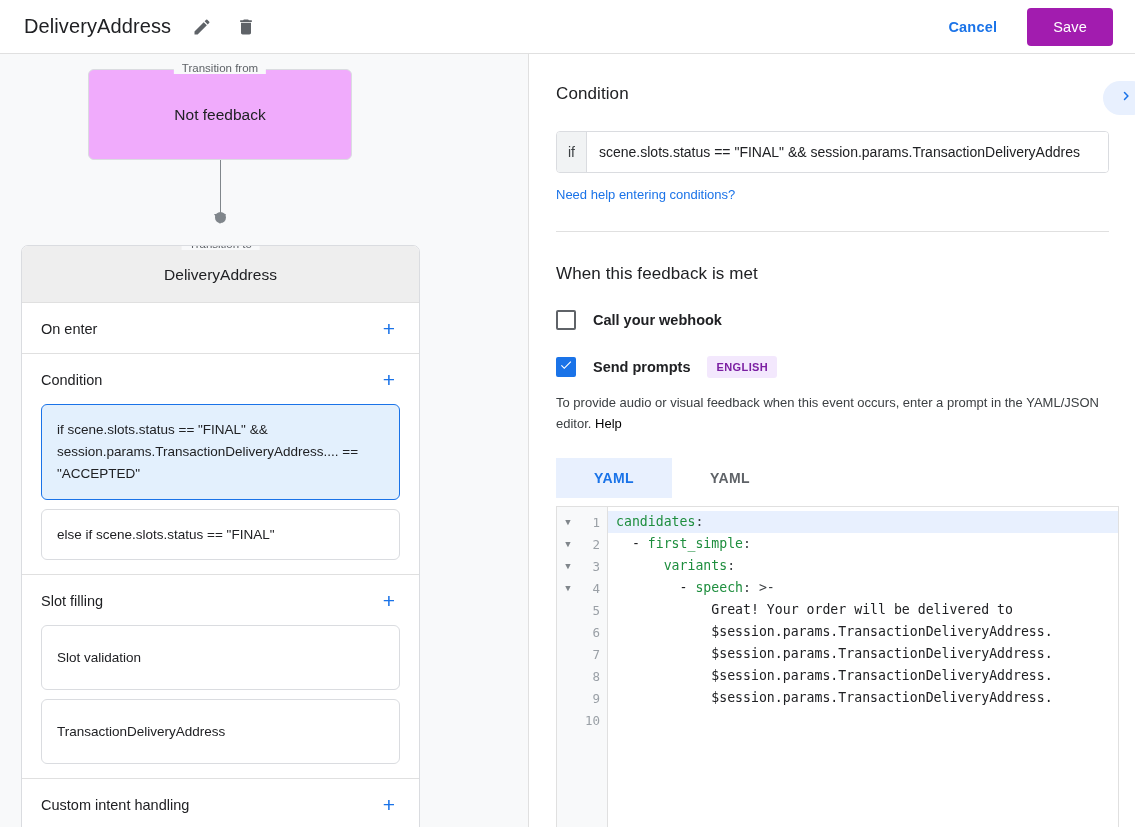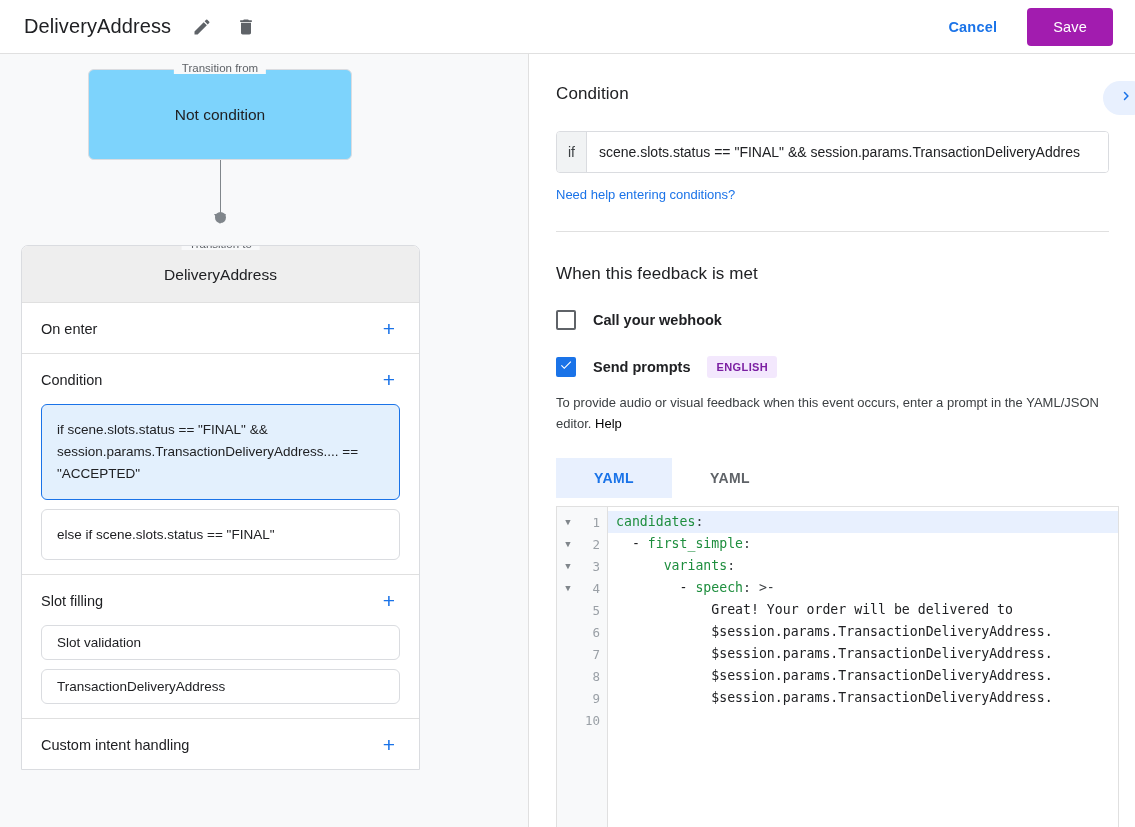--- a/index.html
+++ b/index.html
@@ -53,21 +53,21 @@
     position: absolute; left: 0; top: 54px; width: 529px; height: 773px;
     background: #f8f9fa;
     border-right: 1px solid #e0e0e0;
     overflow: hidden;
   }
 
   .diagram { position: relative; height: 186px; }
   .fieldset-box {
     position: absolute; left: 88px; top: 15px; width: 264px; height: 91px;
     border: 1px solid #dadce0; border-radius: 6px;
-    background: #7dd3fc;
+    background: #f0abfc;
     display: flex; align-items: center; justify-content: center;
   }
   .fieldset-legend {
     position: absolute; top: -8px; left: 50%; transform: translateX(-50%);
     background: #f8f9fa; padding: 0 8px;
     font-size: 11.5px; color: #5f6368; white-space: nowrap;
   }
   .fieldset-box-text { font-size: 15.5px; color: #202124; }
 
   .connector {
@@ -125,21 +125,21 @@
     font-size: 13.5px; color: #202124; line-height: 1.62;
     margin-bottom: 9px; cursor: pointer;
   }
   .cond-item.selected {
     background: #e3f0fd; border: 1px solid #1a73e8;
   }
   .cond-item:last-child { margin-bottom: 0; }
 
   .slot-item {
     border: 1px solid #dadce0; border-radius: 6px;
-    background: #ffffff; padding: 9px 15px;
+    background: #ffffff; padding: 24px 15px;
     font-size: 13.5px; color: #202124;
     margin-bottom: 9px; cursor: pointer;
   }
   .slot-item:last-child { margin-bottom: 0; }
 
   
   .right-panel {
     position: absolute; left: 530px; top: 54px; width: 605px; height: 773px;
     background: #ffffff; overflow: hidden;
   }
@@ -276,21 +276,21 @@
     <button class="btn-cancel">Cancel</button>
     <button class="btn-save">Save</button>
   </div>
 </div>
 
 <div class="left-panel">
 
   <div class="diagram">
     <div class="fieldset-box">
       <div class="fieldset-legend">Transition from</div>
-      <div class="fieldset-box-text">Not condition</div>
+      <div class="fieldset-box-text">Not feedback</div>
     </div>
     <div class="connector"></div>
     <div class="connector-dot"></div>
     <div class="connector-arrow"></div>
   </div>
 
   <div class="scene-card">
     <div class="scene-header">
       <div class="scene-header-legend">Transition to</div>
       <div class="scene-name">DeliveryAddress</div>

